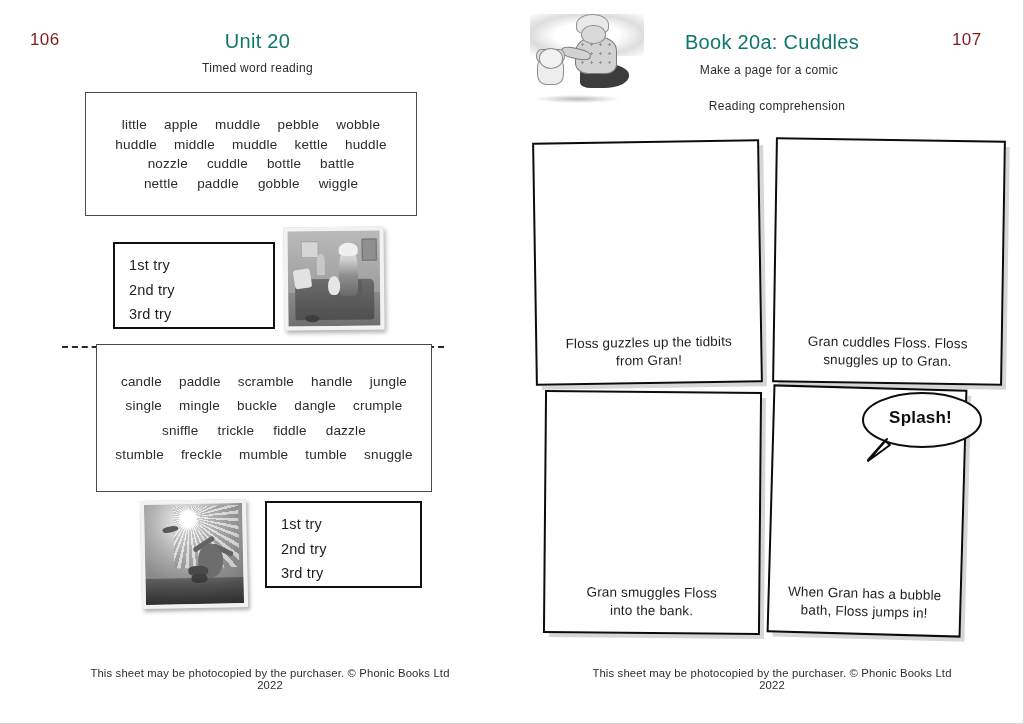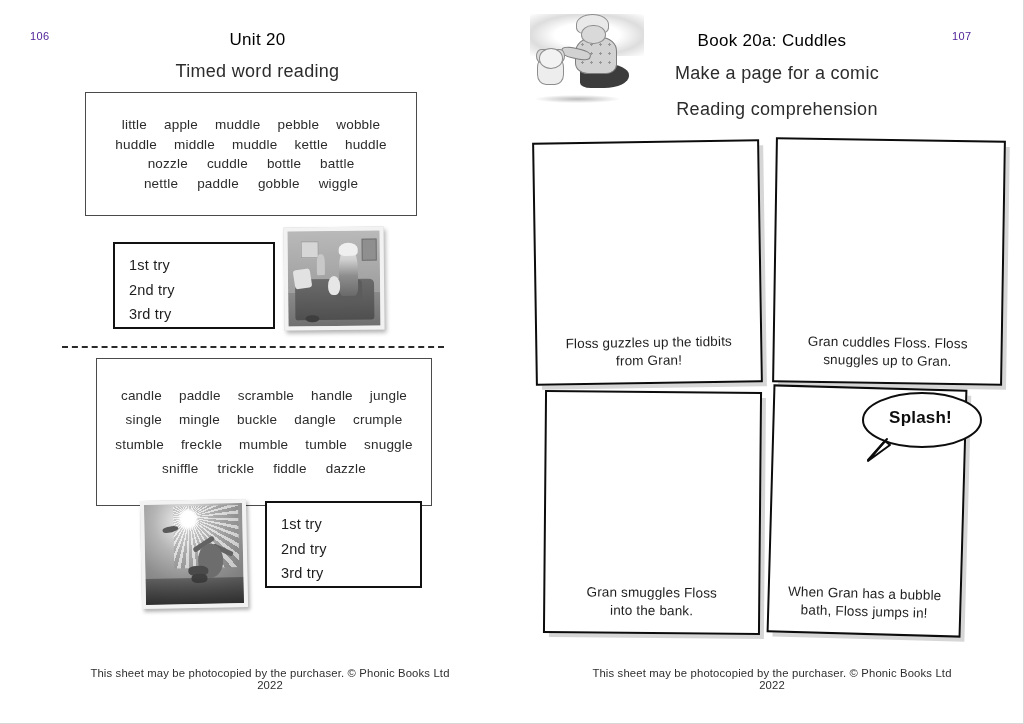--- a/index.html
+++ b/index.html
@@ -21,31 +21,31 @@
     border-right: 1px solid #d8d8d8;
     border-bottom: 1px solid #d8d8d8;
     box-sizing: border-box;
   }
 
   
   .abs { position: absolute; }
   .ctr { text-align: center; }
 
   .folio {
-    font-size: 11px;
-    color: #4c1d95;
+    font-size: 17px;
+    color: #7f1d1d;
     letter-spacing: 0.4px;
   }
   .head-title {
-    font-size: 17px;
-    color: #000000;
+    font-size: 20px;
+    color: #0f766e;
     letter-spacing: 0.3px;
   }
   .head-sub {
-    font-size: 18px;
+    font-size: 12px;
     color: #2c2c2c;
     letter-spacing: 0.3px;
   }
 
   
   .wordbox {
     position: absolute;
     border: 1.3px solid #4a4a4a;
     background: #fff;
     box-sizing: border-box;
@@ -289,47 +289,47 @@
         <div class="pr-pillow"></div>
         <div class="pr-person"></div>
         <div class="pr-hair"></div>
         <div class="pr-dog"></div>
         <div class="pr-slip"></div>
       </div>
     </div>
 
     <div class="foldline" style="left:62px;top:346px;width:382px;"></div>
 
-    <div class="wordbox" style="left:96px;top:358px;width:336px;height:148px;">
+    <div class="wordbox" style="left:96px;top:344px;width:336px;height:148px;">
       <div class="wordrow">
         <span>candle</span>
         <span>paddle</span>
         <span>scramble</span>
         <span>handle</span>
         <span>jungle</span>
       </div>
       <div class="wordrow">
         <span>single</span>
         <span>mingle</span>
         <span>buckle</span>
         <span>dangle</span>
         <span>crumple</span>
       </div>
+      <div class="wordrow tight">
+        <span>sniffle</span>
+        <span>trickle</span>
+        <span>fiddle</span>
+        <span>dazzle</span>
+      </div>
       <div class="wordrow">
         <span>stumble</span>
         <span>freckle</span>
         <span>mumble</span>
         <span>tumble</span>
         <span>snuggle</span>
-      </div>
-      <div class="wordrow tight">
-        <span>sniffle</span>
-        <span>trickle</span>
-        <span>fiddle</span>
-        <span>dazzle</span>
       </div>
     </div>
 
     <div class="photo" style="left:141px;top:500px;width:106px;height:108px;transform:rotate(-1.2deg);">
       <div class="photo-inner">
         <div class="st-bg"></div>
         <div class="st-rays"></div>
         <div class="st-sun"></div>
         <div class="st-bird"></div>
         <div class="st-arm1"></div>
@@ -365,21 +365,21 @@
       <div class="gd-ear1"></div>
       <div class="gd-ear2"></div>
       <div class="gd-dogh"></div>
       <div class="gd-shad"></div>
     </div>
 
     <div class="abs head-title ctr" style="left:140px;top:31px;width:240px;">Book 20a: Cuddles</div>
 
     <div class="abs folio" style="left:440px;top:30px;">107</div>
 
-    <div class="abs head-sub ctr" style="left:120px;top:63px;width:290px;">Make a page for a comic</div>
+    <div class="abs head-sub ctr" style="left:112px;top:63px;width:290px;">Make a page for a comic</div>
 
     <div class="abs head-sub ctr" style="left:120px;top:99px;width:290px;">Reading comprehension</div>
 
     <div class="panel" style="left:22px;top:141px;width:227px;height:243px;transform:rotate(-0.9deg);">
       <div class="panel-caption">Floss guzzles up the tidbits<br>from Gran!</div>
     </div>
 
     <div class="panel" style="left:262px;top:139px;width:230px;height:245px;transform:rotate(0.9deg);">
       <div class="panel-caption">Gran cuddles Floss. Floss<br>snuggles up to Gran.</div>
     </div>

